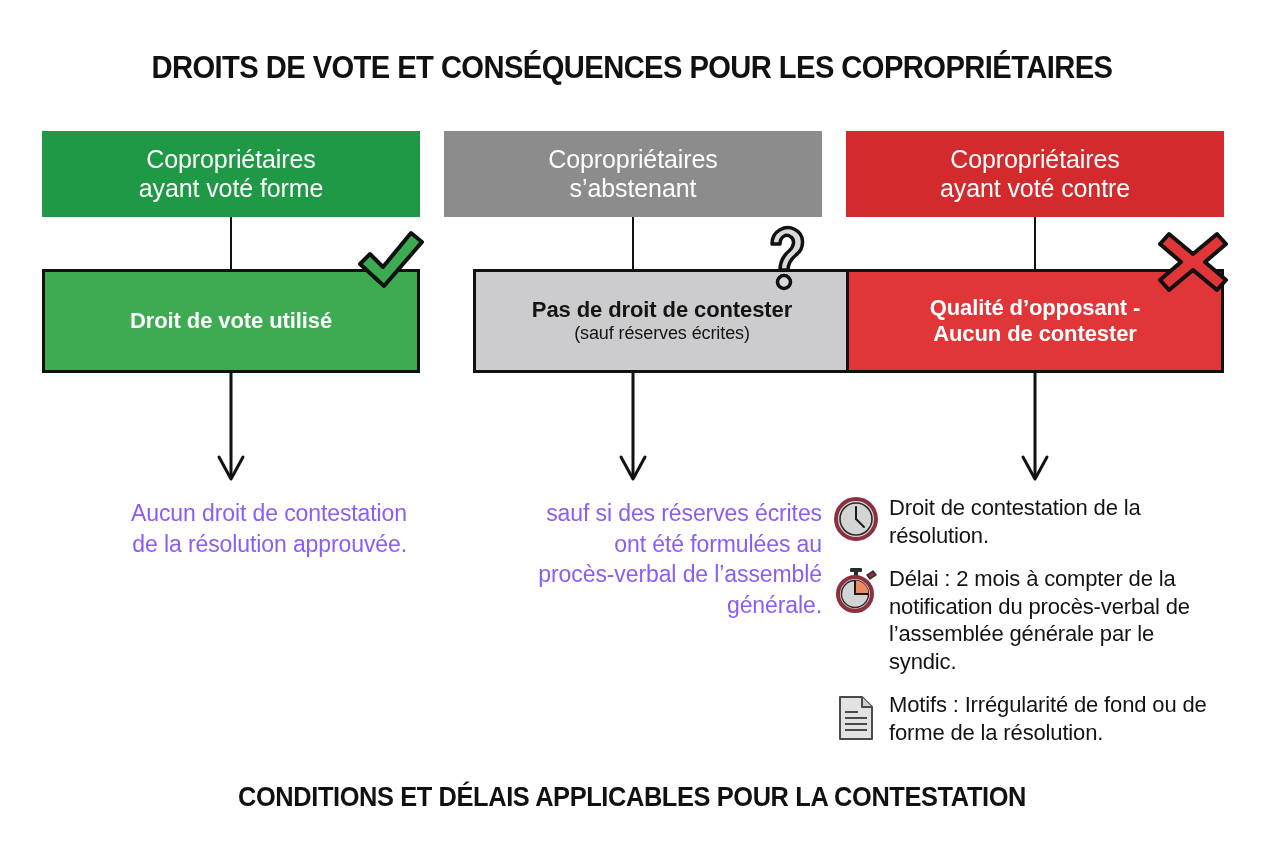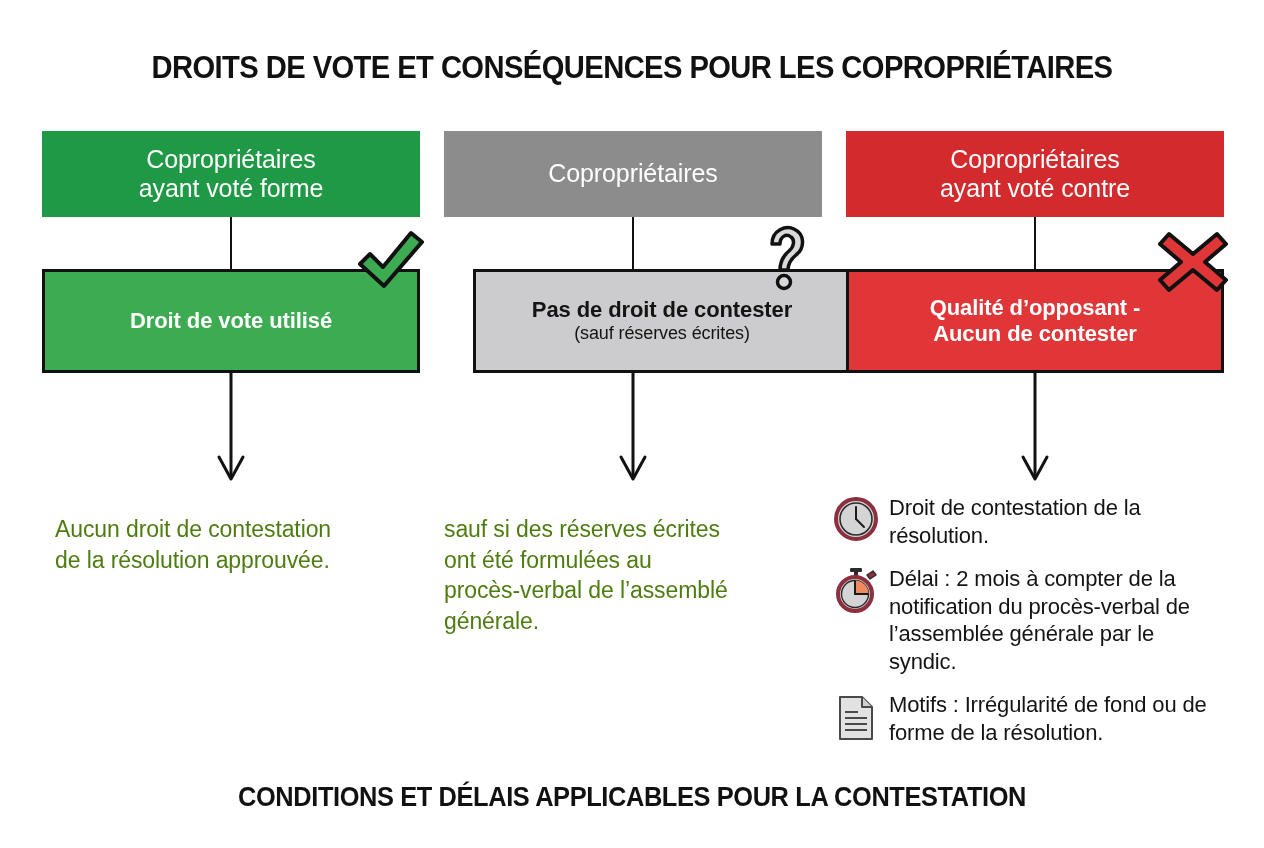--- a/index.html
+++ b/index.html
@@ -132,26 +132,25 @@
     width: 36px;
     height: 112px;
   }
 
   
   .desc {
     position: absolute;
     top: 498px;
     left: 0;
     width: 100%;
-    text-align: left;
+    text-align: right;
     font-size: 23px;
     line-height: 1.33;
-    color: #4d7c0f;
+    color: #8b5cf6;
     letter-spacing: -0.1px;
-    margin-top: 16px;
   }
   .desc.narrow { width: 352px; left: 13px; }
 
   
   .icon-list {
     position: absolute;
     top: 494px;
     left: -13px;
     width: 392px;
   }
@@ -214,20 +213,21 @@
       <div>Aucun droit de contestation</div>
       <div>de la résolution approuvée.</div>
     </div>
   </div>
 
   <div class="col" id="col-1">
 
     <div class="header-box" style="background:#8c8c8c;">
       <div>
         <div>Copropriétaires</div>
+        <div>s’abstenant</div>
       </div>
     </div>
 
     <div class="connector"></div>
 
     <div class="result-box dark-text" style="background:#ccccce;margin-left:29px;">
       <div class="line-strong">Pas de droit de contester</div>
       <div class="line-normal">(sauf réserves écrites)</div>
     </div>
 

